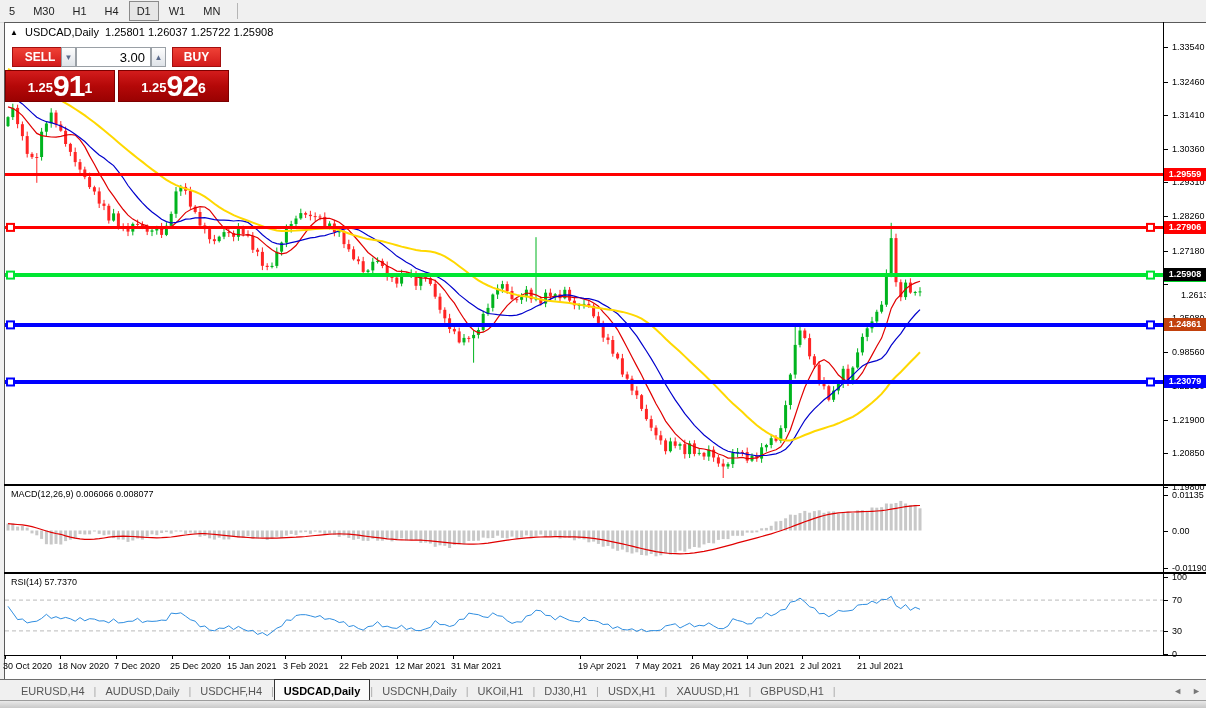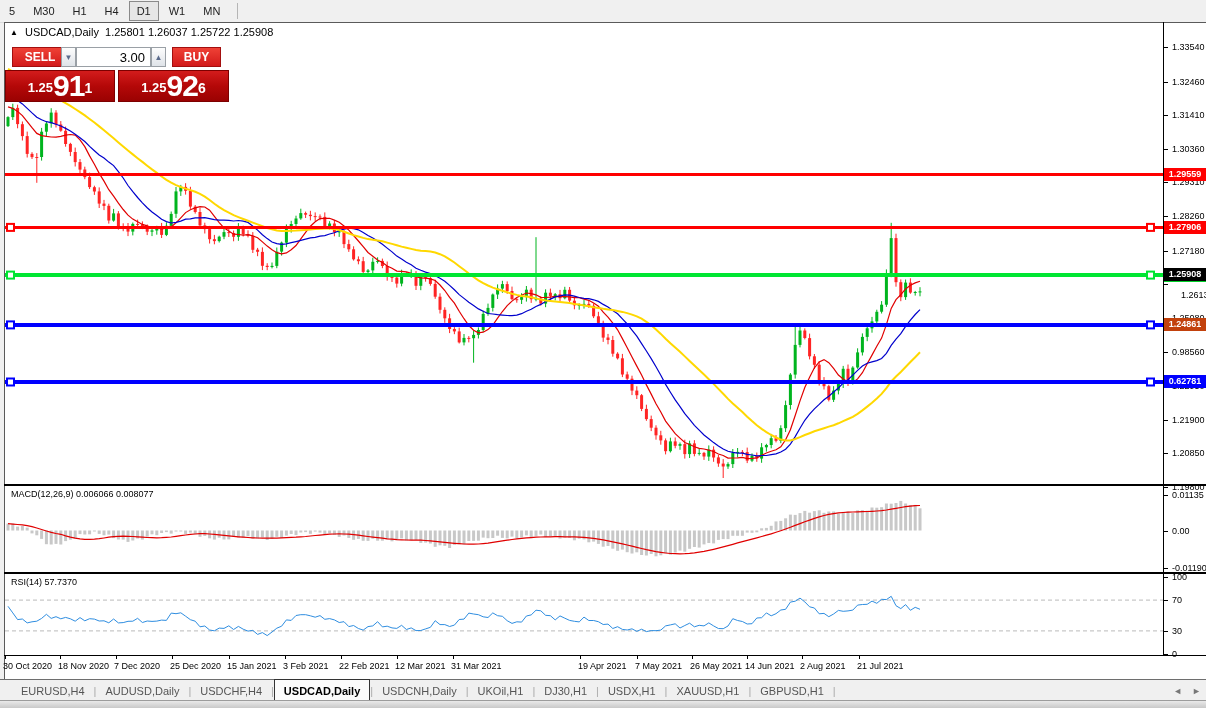--- a/index.html
+++ b/index.html
@@ -745,21 +745,21 @@
       <div class="tick-label" style="top: 415px;">1.21900</div>
       <div class="tick-mark" style="top: 453px;"></div>
       <div class="tick-label" style="top: 448px;">1.20850</div>
       <div class="tick-mark" style="top: 487px;"></div>
       <div class="tick-label" style="top: 482px;">1.19800</div>
       <div class="price-badge" style="top: 168px; background: rgb(255, 0, 0);">1.29559</div>
       <div class="price-badge" style="top: 221px; background: rgb(255, 0, 0);">1.27906</div>
       <div class="price-badge" style="top: 269px; background: rgb(0, 208, 40);">1.26416</div>
       <div class="price-badge" style="top: 268px; background: rgb(0, 0, 0);">1.25908</div>
       <div class="price-badge" style="top: 318px; background: #c2410c;">1.24861</div>
-      <div class="price-badge" style="top: 375px; background: rgb(0, 0, 255);">0.62781</div>
+      <div class="price-badge" style="top: 375px; background: rgb(0, 0, 255);">1.23079</div>
       <div class="tick-mark" style="top: 495px;"></div>
       <div class="tick-label" style="top: 490px;">0.01135</div>
       <div class="tick-mark" style="top: 531px;"></div>
       <div class="tick-label" style="top: 526px;">0.00</div>
       <div class="tick-mark" style="top: 568px;"></div>
       <div class="tick-label" style="top: 563px;">-0.01190</div>
       <div class="tick-mark" style="top: 577px;"></div>
       <div class="tick-label" style="top: 572px;">100</div>
       <div class="tick-mark" style="top: 600px;"></div>
       <div class="tick-label" style="top: 595px;">70</div>
@@ -789,21 +789,21 @@
       <div class="date-label" style="left: 451px;">31 Mar 2021</div>
       <div class="date-tick" style="left: 580px;"></div>
       <div class="date-label" style="left: 578px;">19 Apr 2021</div>
       <div class="date-tick" style="left: 637px;"></div>
       <div class="date-label" style="left: 635px;">7 May 2021</div>
       <div class="date-tick" style="left: 692px;"></div>
       <div class="date-label" style="left: 690px;">26 May 2021</div>
       <div class="date-tick" style="left: 747px;"></div>
       <div class="date-label" style="left: 745px;">14 Jun 2021</div>
       <div class="date-tick" style="left: 802px;"></div>
-      <div class="date-label" style="left: 800px;">2 Aug 2021</div>
+      <div class="date-label" style="left: 800px;">2 Jul 2021</div>
       <div class="date-tick" style="left: 859px;"></div>
       <div class="date-label" style="left: 857px;">21 Jul 2021</div>
     </div>
 
   <div id="tabbar">
       <div style="width: 12px;"></div>
       <div class="tab">EURUSD,H4</div>
       <div class="tab-sep">|</div>
       <div class="tab">AUDUSD,Daily</div>
       <div class="tab-sep">|</div>

